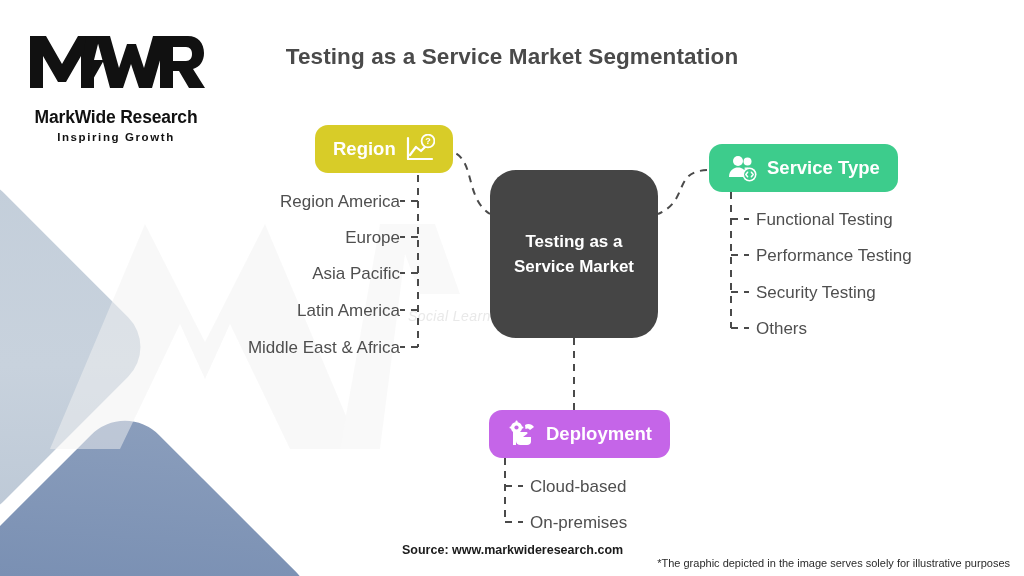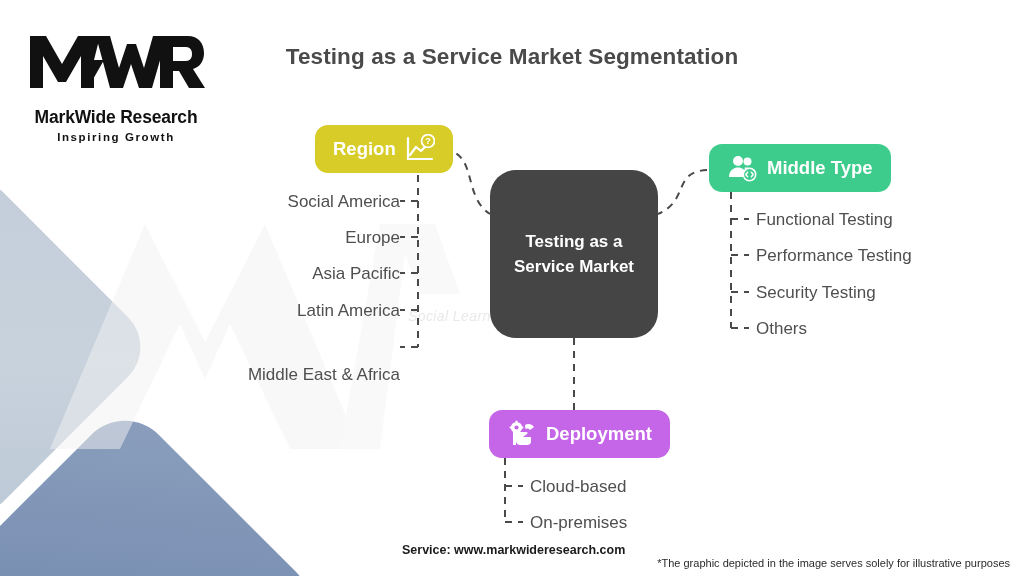--- a/index.html
+++ b/index.html
@@ -269,40 +269,40 @@
         <path d="M3 25 L3 4" stroke="#fff" stroke-width="2.2" fill="none" stroke-linecap="round"></path>
         <path d="M5 21 L11 13 L16 17 L26 7" stroke="#fff" stroke-width="2.2" fill="none" stroke-linecap="round" stroke-linejoin="round"></path>
         <path d="M21 7 L26 7 L26 12" stroke="#fff" stroke-width="2.2" fill="none" stroke-linecap="round" stroke-linejoin="round"></path>
         <circle cx="23" cy="7" r="6.4" fill="#D8CC28" stroke="#fff" stroke-width="1.8"></circle>
         <text x="23" y="10.4" font-family="Liberation Sans, sans-serif" font-size="9" font-weight="bold" fill="#fff" text-anchor="middle">?</text>
       </svg>
     </span>
     <span>Region</span>
   </div>
 
-  <div class="leaf leaf-right" style="left:60px; top:192px; width:340px;">Social America</div>
+  <div class="leaf leaf-right" style="left:60px; top:192px; width:340px;">Region America</div>
   <div class="leaf leaf-right" style="left:60px; top:228px; width:340px;">Europe</div>
   <div class="leaf leaf-right" style="left:60px; top:264px; width:340px;">Asia Pacific</div>
   <div class="leaf leaf-right" style="left:60px; top:301px; width:340px;">Latin America</div>
-  <div class="leaf leaf-right" style="left:60px; top:338px; width:340px;margin-top:27px;">Middle East &amp; Africa</div>
+  <div class="leaf leaf-right" style="left:60px; top:338px; width:340px;">Middle East &amp; Africa</div>
 
   <div class="badge badge-service">
     <span>
       <svg width="31" height="30" viewBox="0 0 31 30">
         <circle cx="11" cy="8" r="5" fill="#fff"></circle>
         <path d="M2 24 C2 17 7 14.5 11 14.5 C15 14.5 20 17 20 24 Z" fill="#fff"></path>
         <circle cx="20.5" cy="8.5" r="4" fill="#fff"></circle>
         <path d="M17 15 C21 13.5 26 15.5 26 21 L21 21 C21 18 19 16 17 15 Z" fill="#fff"></path>
         <circle cx="22.5" cy="21.5" r="7" fill="#fff"></circle>
         <circle cx="22.5" cy="21.5" r="5.4" fill="#3DCC8C"></circle>
         <path d="M20.6 19.2 L18.8 21.5 L20.6 23.8" stroke="#fff" stroke-width="1.5" fill="none" stroke-linecap="round" stroke-linejoin="round"></path>
         <path d="M24.4 19.2 L26.2 21.5 L24.4 23.8" stroke="#fff" stroke-width="1.5" fill="none" stroke-linecap="round" stroke-linejoin="round"></path>
       </svg>
     </span>
-    <span>Middle Type</span>
+    <span>Service Type</span>
   </div>
 
   <div class="leaf" style="left:756px; top:210px;">Functional Testing</div>
   <div class="leaf" style="left:756px; top:246px;">Performance Testing</div>
   <div class="leaf" style="left:756px; top:283px;">Security Testing</div>
   <div class="leaf" style="left:756px; top:319px;">Others</div>
 
   <div class="badge badge-deploy">
     <span>
       <svg width="30" height="30" viewBox="0 0 30 30">
@@ -319,16 +319,16 @@
           <rect x="13.4" y="7.6" width="3" height="1.9" rx="0.7"></rect>
         </g>
       </svg>
     </span>
     <span>Deployment</span>
   </div>
 
   <div class="leaf" style="left:530px; top:477px;">Cloud-based</div>
   <div class="leaf" style="left:530px; top:513px;">On-premises</div>
 
-  <div class="source-line">Service: www.markwideresearch.com</div>
+  <div class="source-line">Source: www.markwideresearch.com</div>
   <div class="disclaimer">*The graphic depicted in the image serves solely for illustrative purposes</div>
 
 </div>
 
 </body></html>

